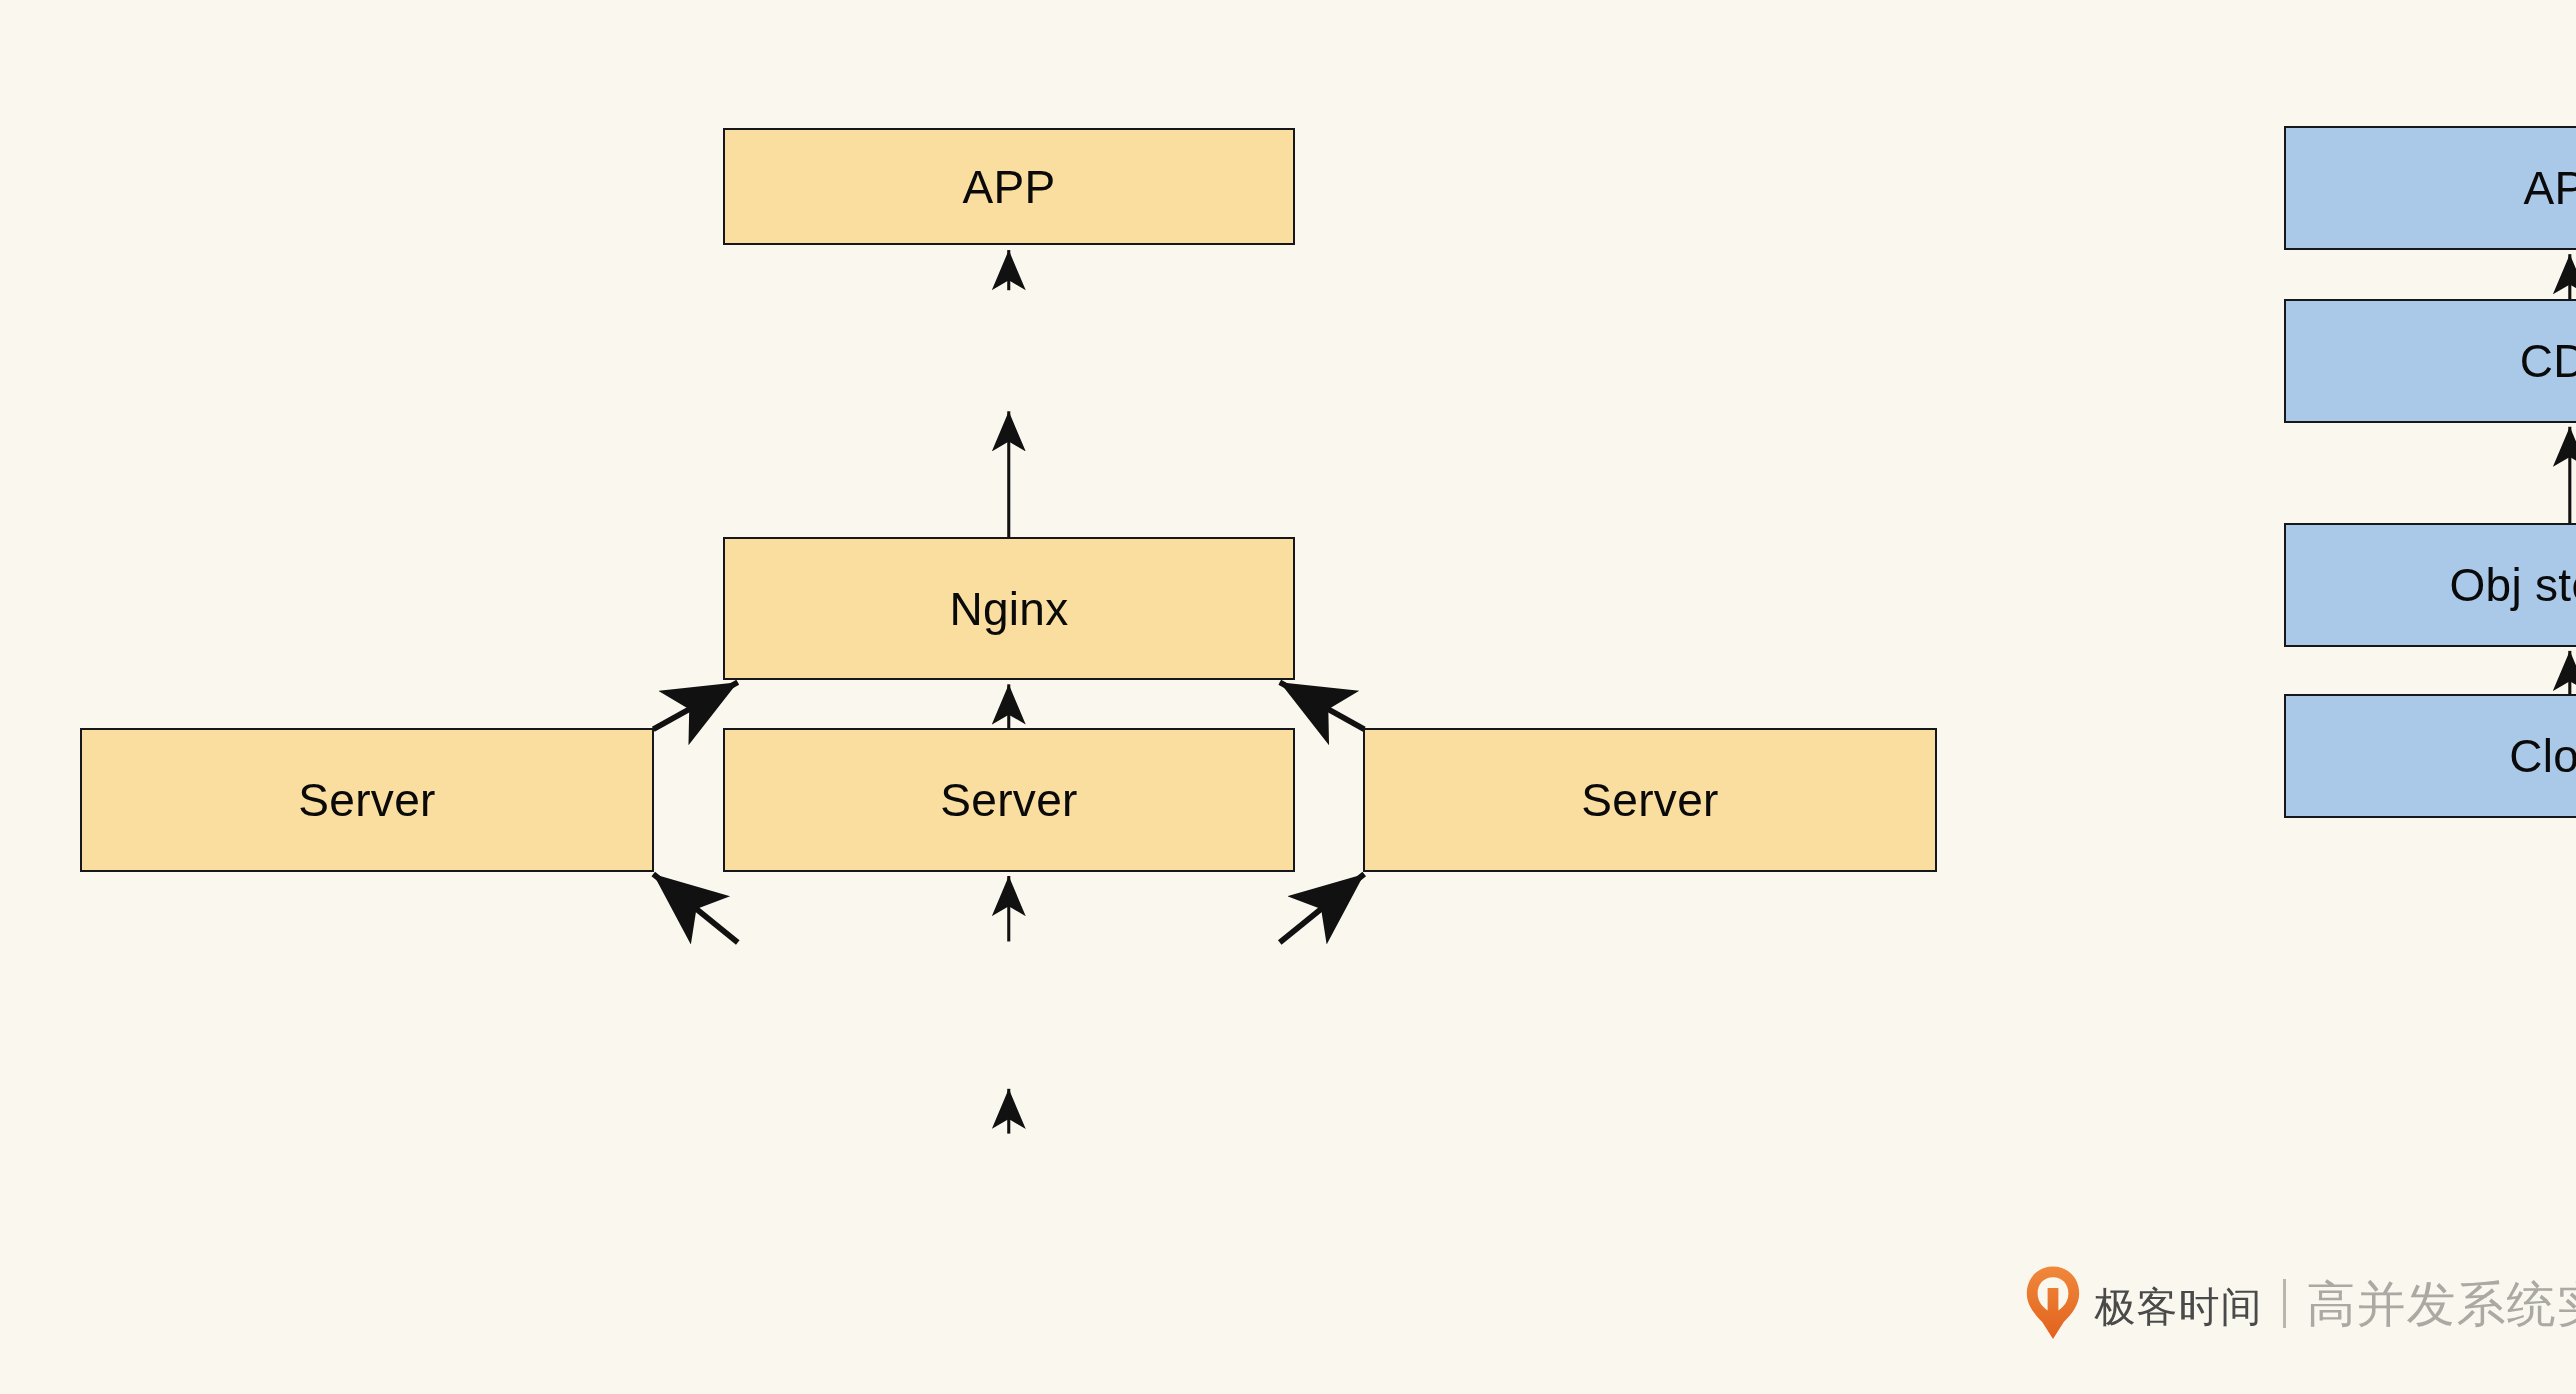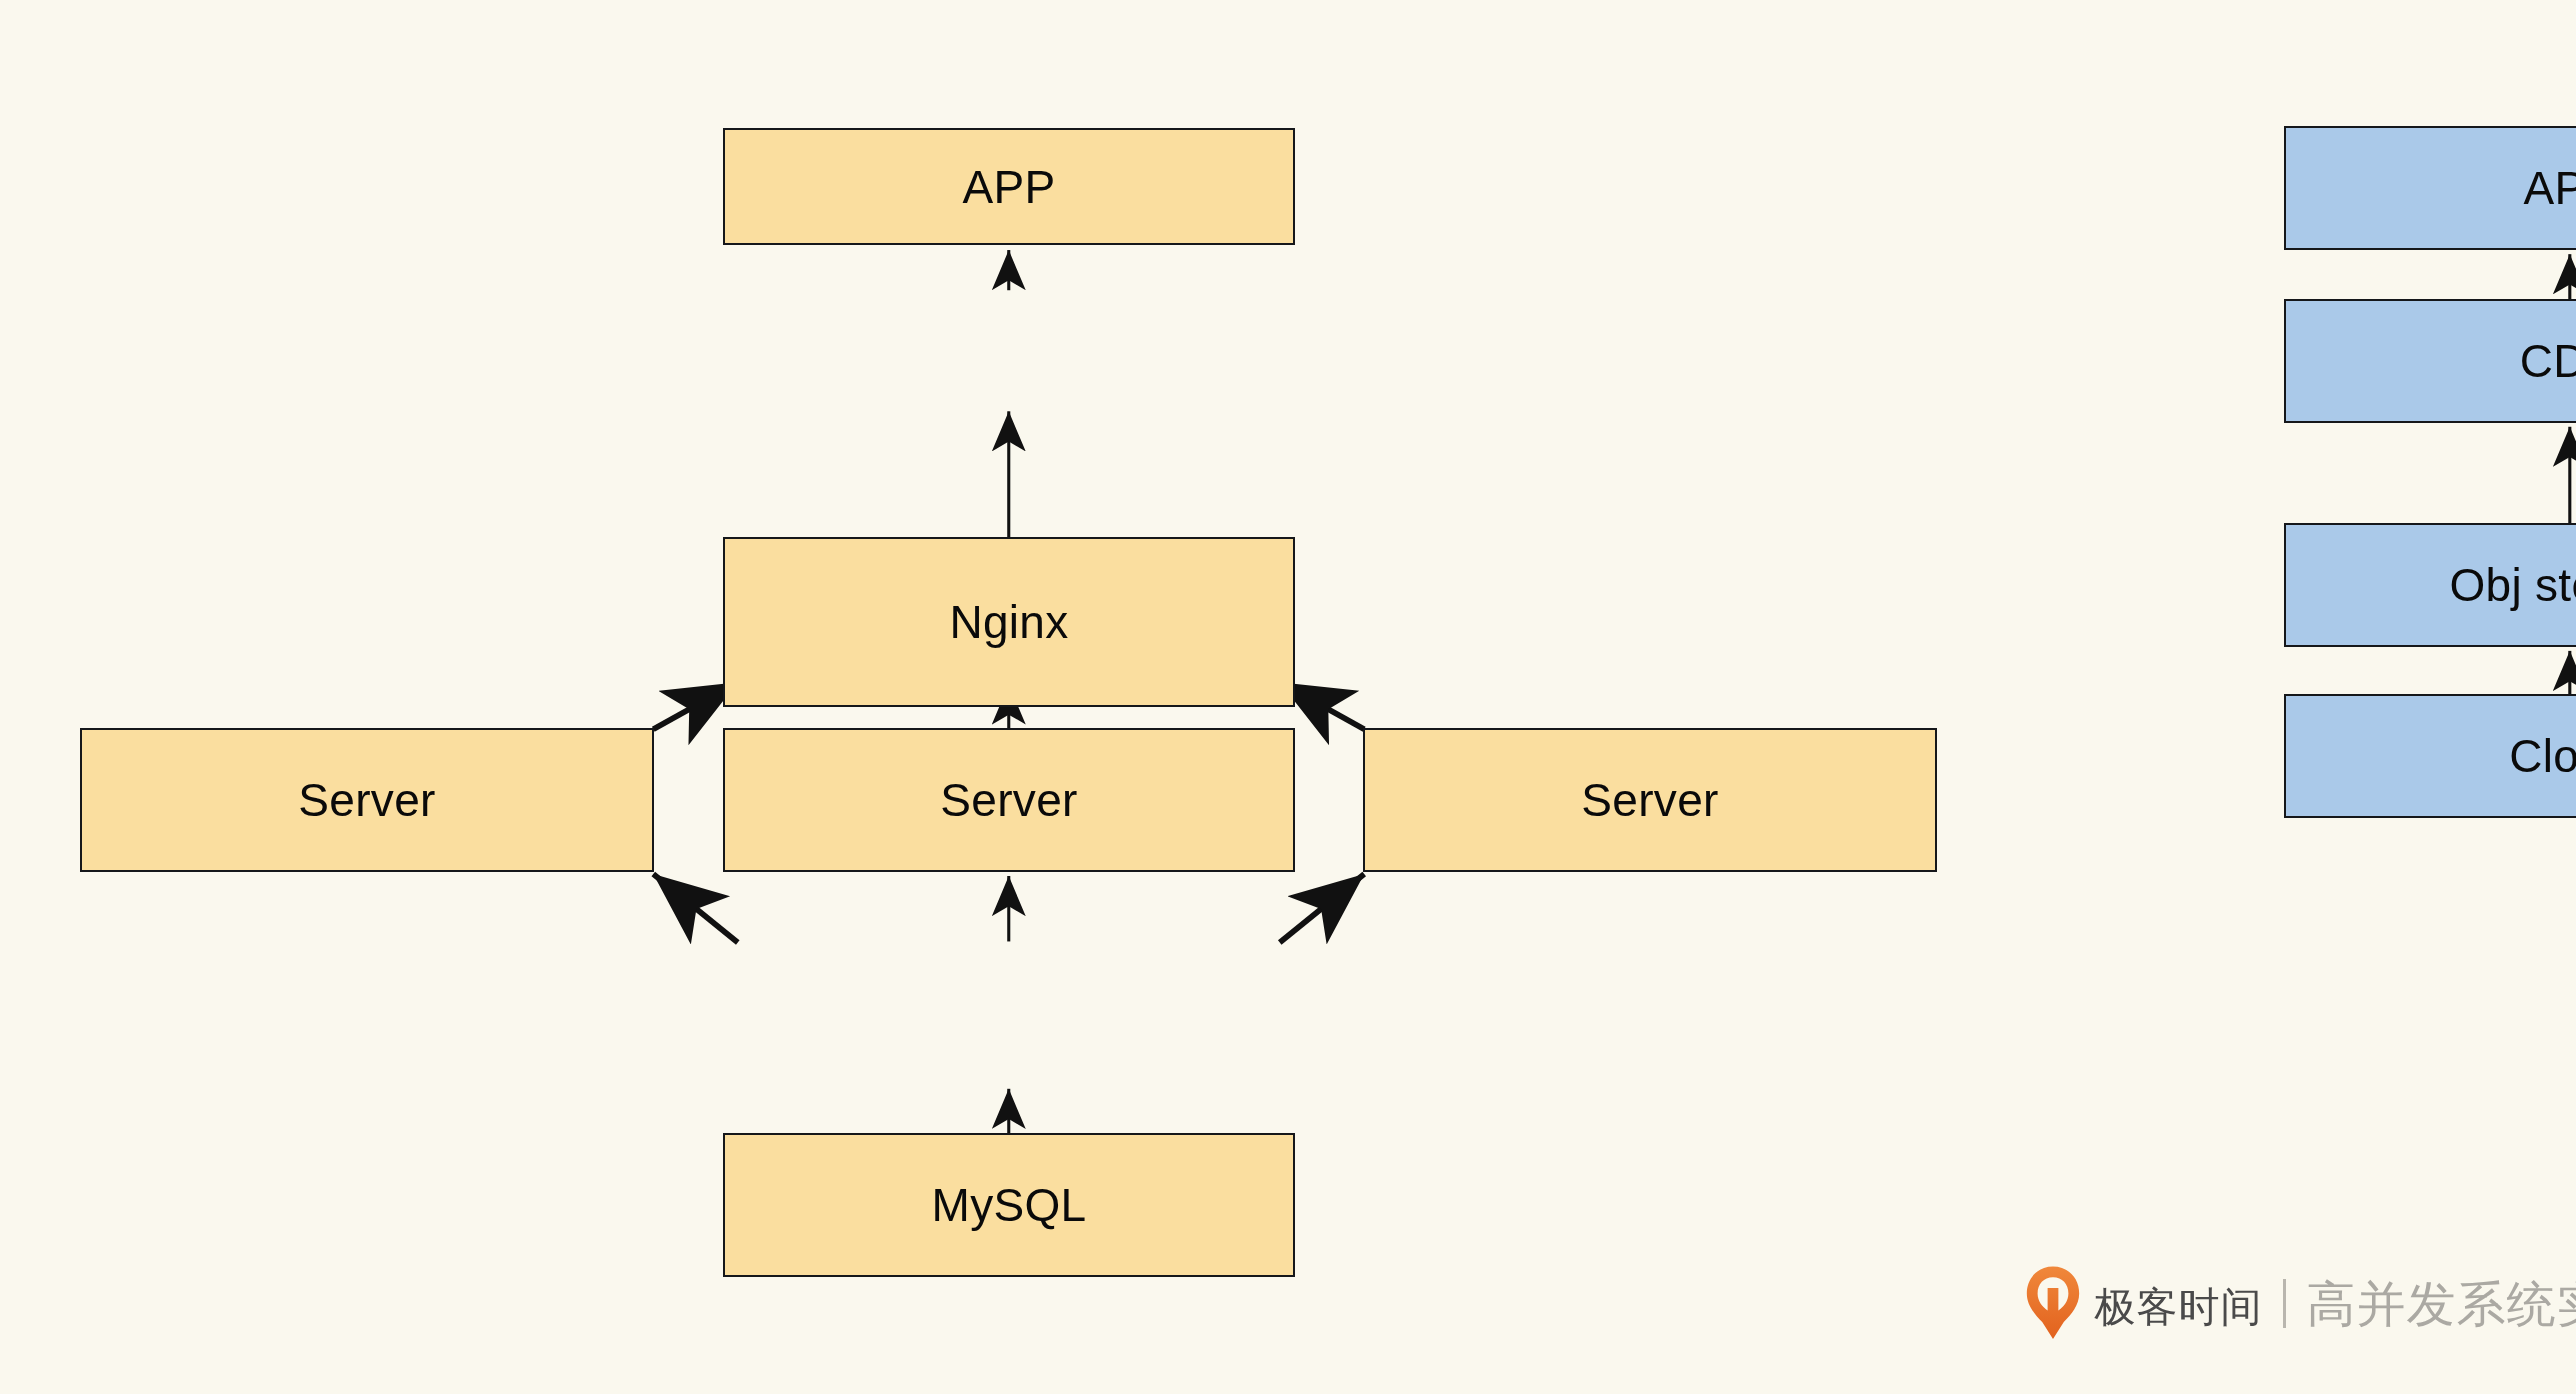--- a/index.html
+++ b/index.html
@@ -86,40 +86,37 @@
       <line x1="4988" y1="1015" x2="4988" y2="828"></line>
       <line x1="4988" y1="1348" x2="4988" y2="1263"></line>
     </g>
   </svg>
 
   <div class="node yellow" style="left:723px;top:128px;width:572px;height:117px;">
     <span>APP</span>
   </div>
 
 
-  <div class="node yellow" style="left:723px;top:537px;width:572px;height:170px;">
+  <div class="node yellow" style="left:723px;top:537px;width:572px;height:143px;">
     <span>Nginx</span>
   </div>
 
   <div class="node yellow" style="left:80px;top:728px;width:574px;height:144px;">
     <span>Server</span>
   </div>
 
   <div class="node yellow" style="left:723px;top:728px;width:572px;height:144px;">
     <span>Server</span>
   </div>
 
   <div class="node yellow" style="left:1363px;top:728px;width:574px;height:144px;">
     <span>Server</span>
   </div>
 
 
-  <div class="node yellow" style="left:723px;top:1133px;width:572px;height:144px;">
-    <span>MySQL</span>
-  </div>
 
   <div class="node blue" style="left:2284px;top:126px;width:572px;height:124px;">
     <span>APP</span>
   </div>
 
   <div class="node blue" style="left:2284px;top:299px;width:572px;height:124px;">
     <span>CDN</span>
   </div>
 
   <div class="node blue" style="left:2284px;top:523px;width:572px;height:124px;">

